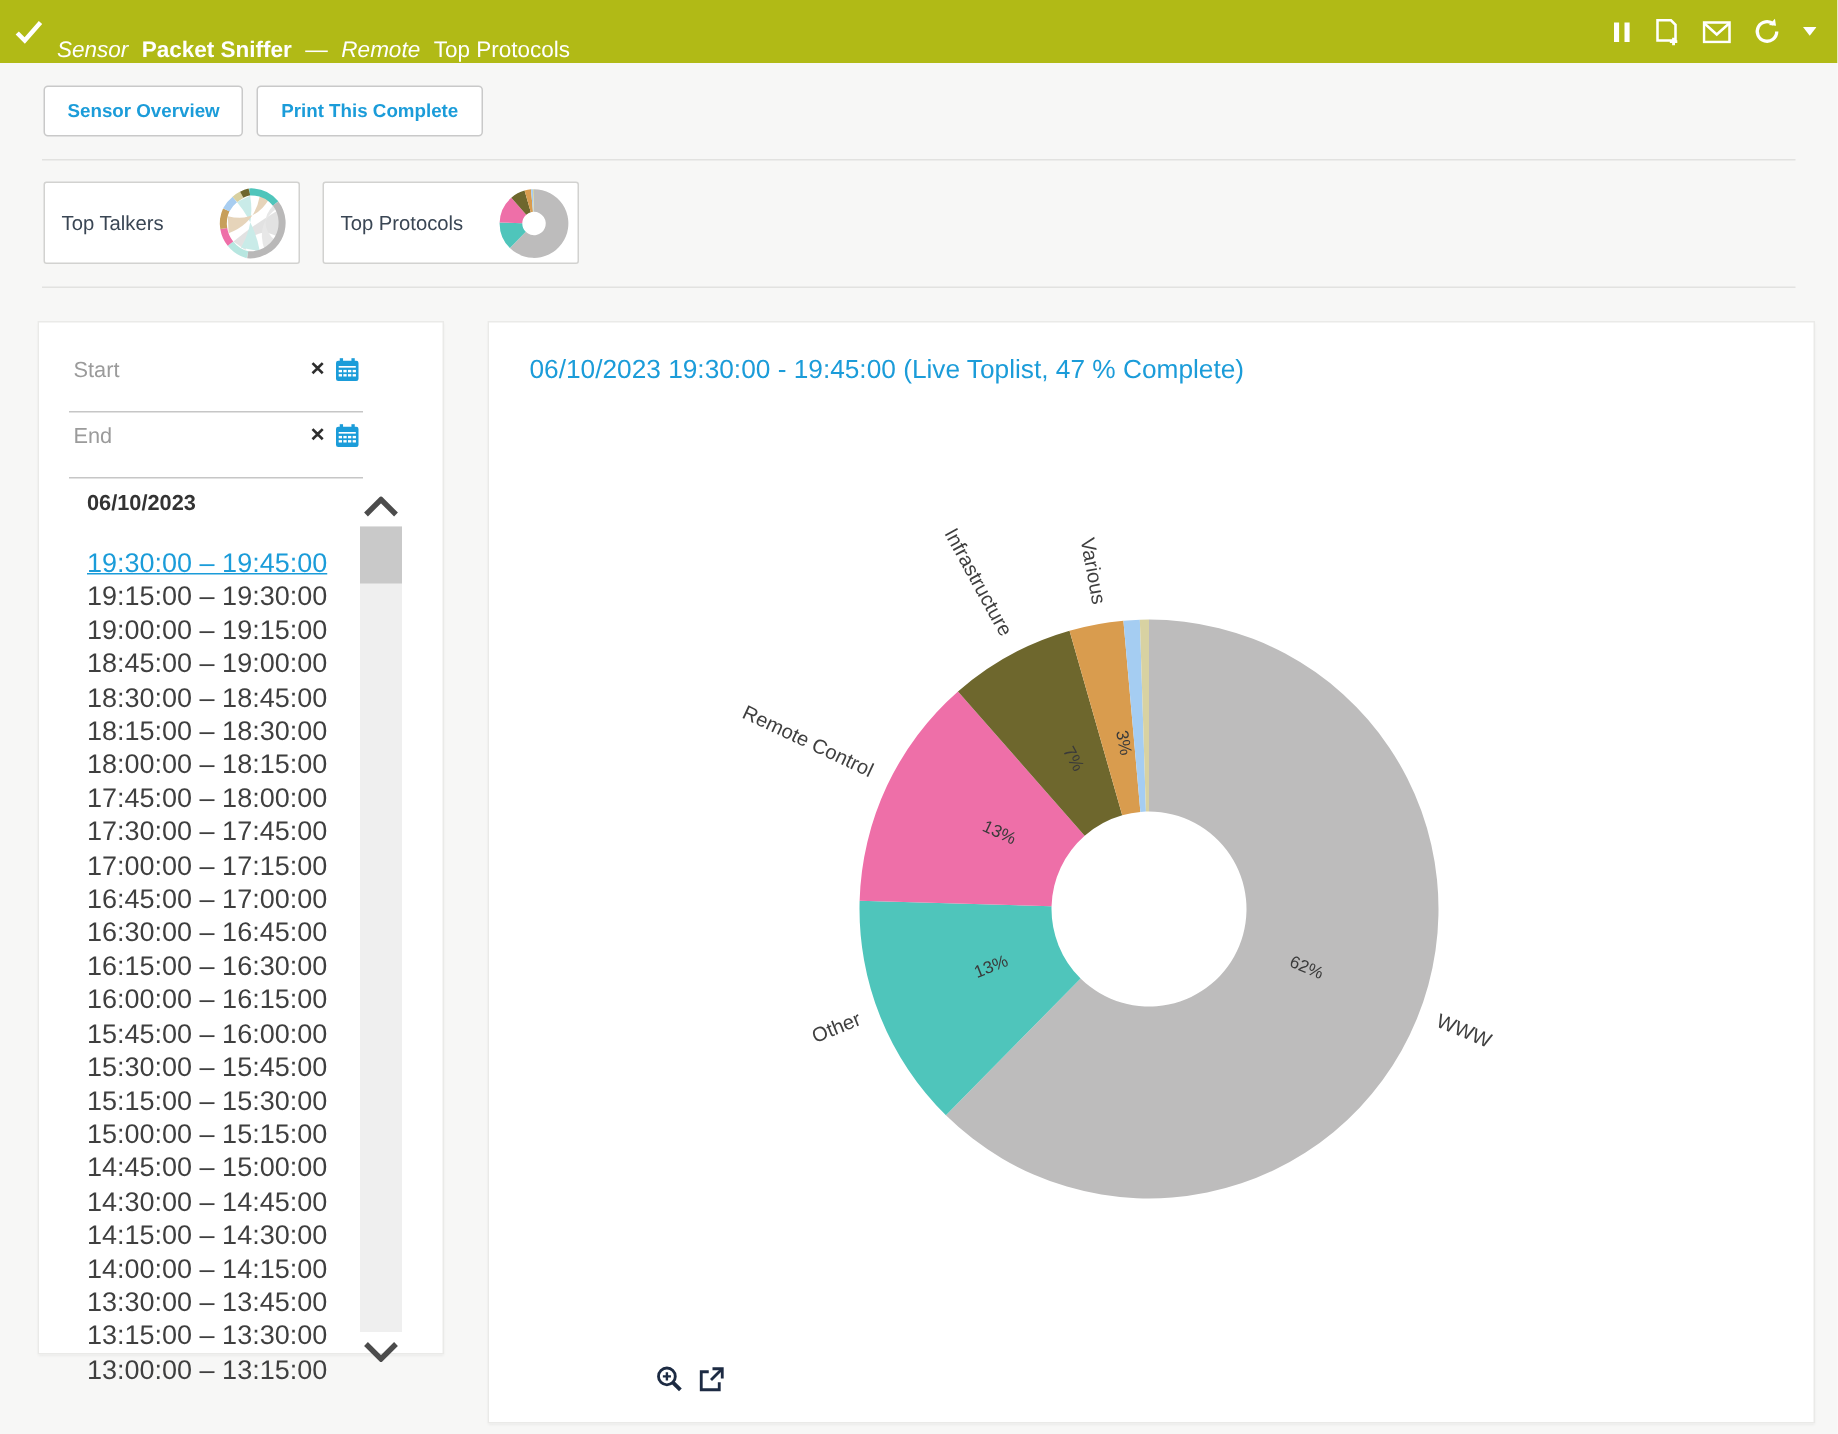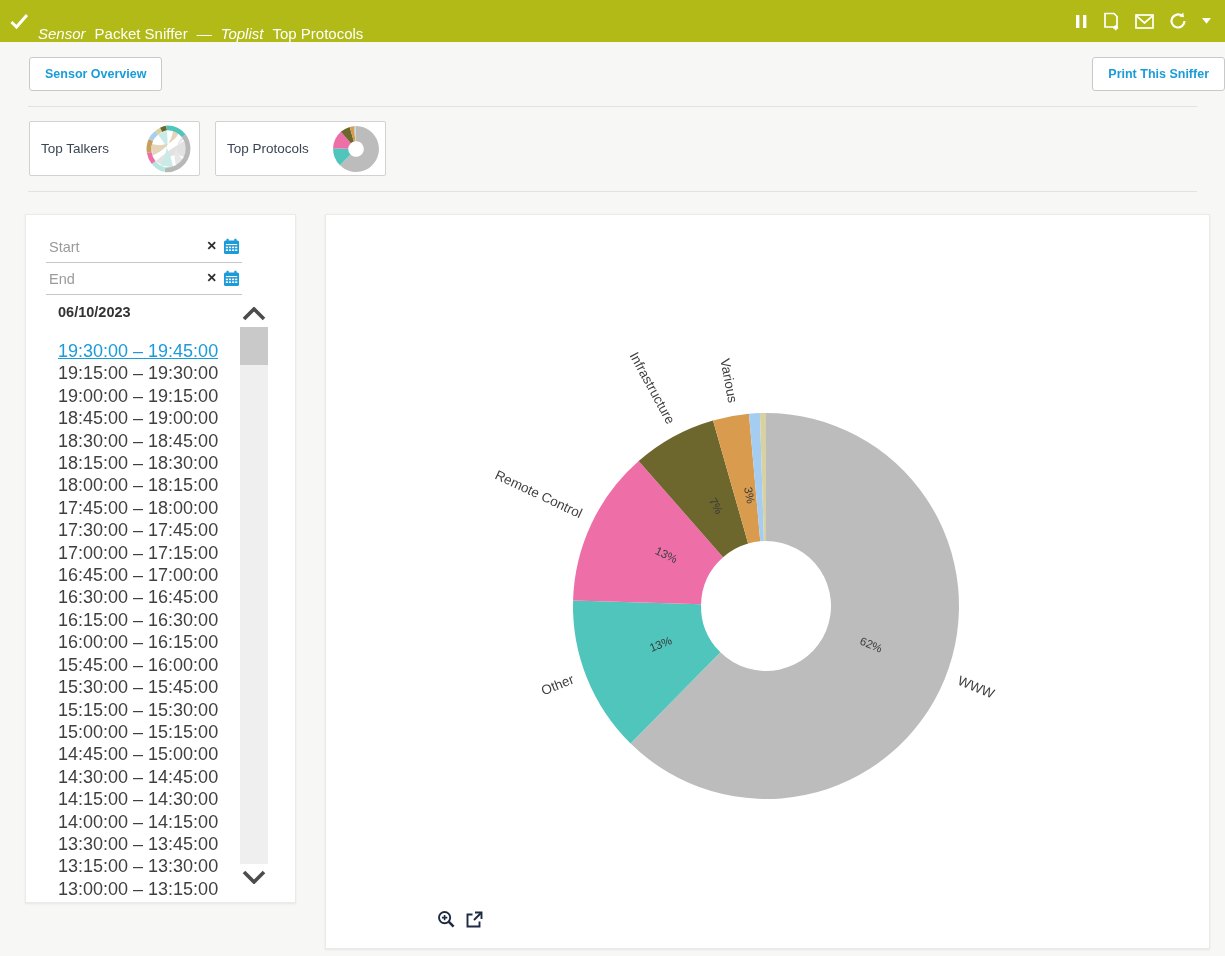--- a/index.html
+++ b/index.html
@@ -5,26 +5,26 @@
   * { margin:0; padding:0; box-sizing:border-box; }
   html,body { width:1225px; height:956px; overflow:hidden;
     font-family:"Liberation Sans", sans-serif; background:#f7f7f6; }
 
   
   .topbar { height:42px; background:#b1ba16; display:flex; align-items:center;
     padding:0 14px 0 10px; color:#fff; }
   .topbar .check { margin-right:9px; display:flex; }
   .crumb { display:flex; align-items:baseline; gap:9px; font-size:15px; }
   .crumb .it { font-style:italic; font-weight:400; }
-  .crumb .bold { font-weight:400;margin-top:24px; }
+  .crumb .bold { font-weight:700;margin-top:24px; }
   .top-icons { margin-left:auto; display:flex; align-items:center; gap:14px; }
   .top-icons svg { display:block; cursor:pointer; }
 
   
-  .actions { padding:15px 0 15px 29px; display:flex; gap:9px;justify-content:space-between; }
+  .actions { padding:15px 0 15px 29px; display:flex; gap:9px; }
   .btn { background:#fff; border:1px solid #c9c9c9; border-radius:3px;
     color:#1b9cd9; font-weight:700; font-size:12.5px; padding:9px 15px;
     cursor:pointer; font-family:inherit; }
 
   .divider { border-top:1px solid #e2e2e0; margin:0 28px; }
 
   
   .tabs { display:flex; gap:15px; padding:14px 0 15px 29px; }
   .tabcard { width:171px; height:55px; background:#fff; border:1px solid #d2d2d0;
     border-radius:2px; display:flex; align-items:center; justify-content:space-between;
@@ -32,21 +32,21 @@
   .tabcard .lbl { font-size:13.5px; color:#3a4654; }
   .tabcard svg { display:block; }
 
   
   .content { display:flex; align-items:flex-start; gap:29px; padding:22px 0 0 25px; }
   .card { background:#fff; border:1px solid #eaeae8; box-shadow:0 1px 2px rgba(0,0,0,.07); }
 
   
   .sidebar { width:271px; height:689px; padding:16px 0 0 20px; }
   .field-row { width:196px; display:flex; align-items:center; gap:6px;
-    border-bottom:1px solid #c6c6c6; padding:7px 2px 7px 3px; }
+    border-bottom:1px solid #c6c6c6; padding:7px 2px 19px 3px; }
   .field-row input { border:none; outline:none; flex:1; min-width:0; font-size:14.5px;
     font-family:inherit; color:#444; background:transparent; }
   .field-row input::placeholder { color:#9b9b9b; opacity:1; }
   .clear-x { font-size:12.5px; font-weight:700; color:#2d2d2d; cursor:pointer; line-height:1; }
   .cal { cursor:pointer; display:flex; }
   .list-wrap { display:flex; margin-top:6px; }
   .times { width:191px; padding-left:12px; }
   .date-hdr { font-size:14.5px; font-weight:700; color:#333; line-height:22px; margin-bottom:17px; }
   .time-item { display:block; font-size:18px; color:#3f3f3f; line-height:22.4px;
     text-decoration:none; cursor:pointer; white-space:nowrap; }
@@ -70,21 +70,21 @@
 <header class="topbar">
   <span class="check">
     <svg width="19" height="19" viewBox="0 0 19 19">
         <polyline points="1.5,10 6.5,15 17,3" fill="none" stroke="#fff" stroke-width="3"></polyline>
       </svg>
   </span>
   <nav class="crumb">
     <span class="it">Sensor</span>
     <span class="bold">Packet Sniffer</span>
     <span>—</span>
-    <span class="it">Toplist</span>
+    <span class="it">Remote</span>
     <span>Top Protocols</span>
   </nav>
   <div class="top-icons">
     <svg width="13" height="15" viewBox="0 0 13 15">
         <rect x="1" y="1" width="3.4" height="13" fill="#fff"></rect>
         <rect x="8" y="1" width="3.4" height="13" fill="#fff"></rect>
       </svg>
     <svg width="19" height="19" viewBox="0 0 19 19">
         <path d="M3 1.5h9l3 3v10.5H3z" fill="none" stroke="#fff" stroke-width="1.7"></path>
         <path d="M13.7 13.2v5M11.2 15.7h5" stroke="#fff" stroke-width="1.9"></path>
@@ -98,21 +98,21 @@
         <path d="M15.3 0.5 16 5.2 11.3 4.6z" fill="#fff"></path>
       </svg>
     <svg width="9" height="6" viewBox="0 0 9 6">
         <path d="M0 0h9L4.5 5.8z" fill="#fff"></path>
       </svg>
   </div>
 </header>
 
 <div class="actions">
   <button class="btn">Sensor Overview</button>
-  <button class="btn">Print This Sniffer</button>
+  <button class="btn">Print This Complete</button>
 </div>
 
 <div class="divider"></div>
 
 <div class="tabs">
   <div class="tabcard">
     <span class="lbl">Top Talkers</span>
     <svg width="50" height="50" viewBox="0 0 48 48">
       <g opacity="0.55">
         <path d="M39.6 15 Q24 24 10.2 35.6 L17.8 40.9 Q24 24 39.6 33 Z" fill="#cccccc"></path>
@@ -237,20 +237,21 @@
         <span class="chev">
           <svg width="24" height="14" viewBox="0 0 24 14">
               <polyline points="2,2 12,12 22,2" fill="none" stroke="#4c4c4c" stroke-width="3.6"></polyline>
             </svg>
         </span>
       </div>
     </div>
   </aside>
 
   <section class="card chart-card">
+    <h2 class="chart-title">06/10/2023 19:30:00 - 19:45:00 (Live Toplist, 47 % Complete)</h2>
     <svg id="donut-main" class="donut-svg" width="885" height="735" viewBox="0 0 885 735">
         <path d="M440 198A193 193 0 1 1 304.61095548513106 528.5456528769661L394.4026534017281 437.3236654766984A65 65 0 1 0 440 326Z" fill="#bdbcbc"></path>
         <text transform="translate(543.6430286252439 433.4514147866345) rotate(22.3)" text-anchor="middle" font-size="11.5" fill="#3a3a3a">62%</text>
         <text transform="translate(630.6291419357163 469.08028076827406) rotate(22.3)" text-anchor="start" font-size="13.5" fill="#3f3f3f">WWW</text>
         <path d="M304.61095548513106 528.5456528769661A193 193 0 0 1 247.07807464633984 385.51085454403153L375.0262945700108 389.1513240692334A65 65 0 0 0 394.4026534017281 437.3236654766984Z" fill="#4fc5bb"></path>
         <text transform="translate(336.0907036123997 432.795431858444) rotate(-21.9)" text-anchor="middle" font-size="11.5" fill="#3a3a3a">13%</text>
         <text transform="translate(248.8811155728066 467.87374073963804) rotate(-21.9)" text-anchor="end" font-size="13.5" fill="#3f3f3f">Other</text>
         <path d="M247.07807464633984 385.51085454403153A193 193 0 0 1 312.65074095779613 245.97873872634514L397.1103531723148 342.15864257623025A65 65 0 0 0 375.0262945700108 389.1513240692334Z" fill="#ee6fa8"></path>
         <text transform="translate(338.6352681510333 343.363972277413) rotate(-334.8)" text-anchor="middle" font-size="11.5" fill="#3a3a3a">13%</text>
         <text transform="translate(253.56129677779344 303.3837347245274) rotate(-334.8)" text-anchor="end" font-size="13.5" fill="#3f3f3f">Remote Control</text>

